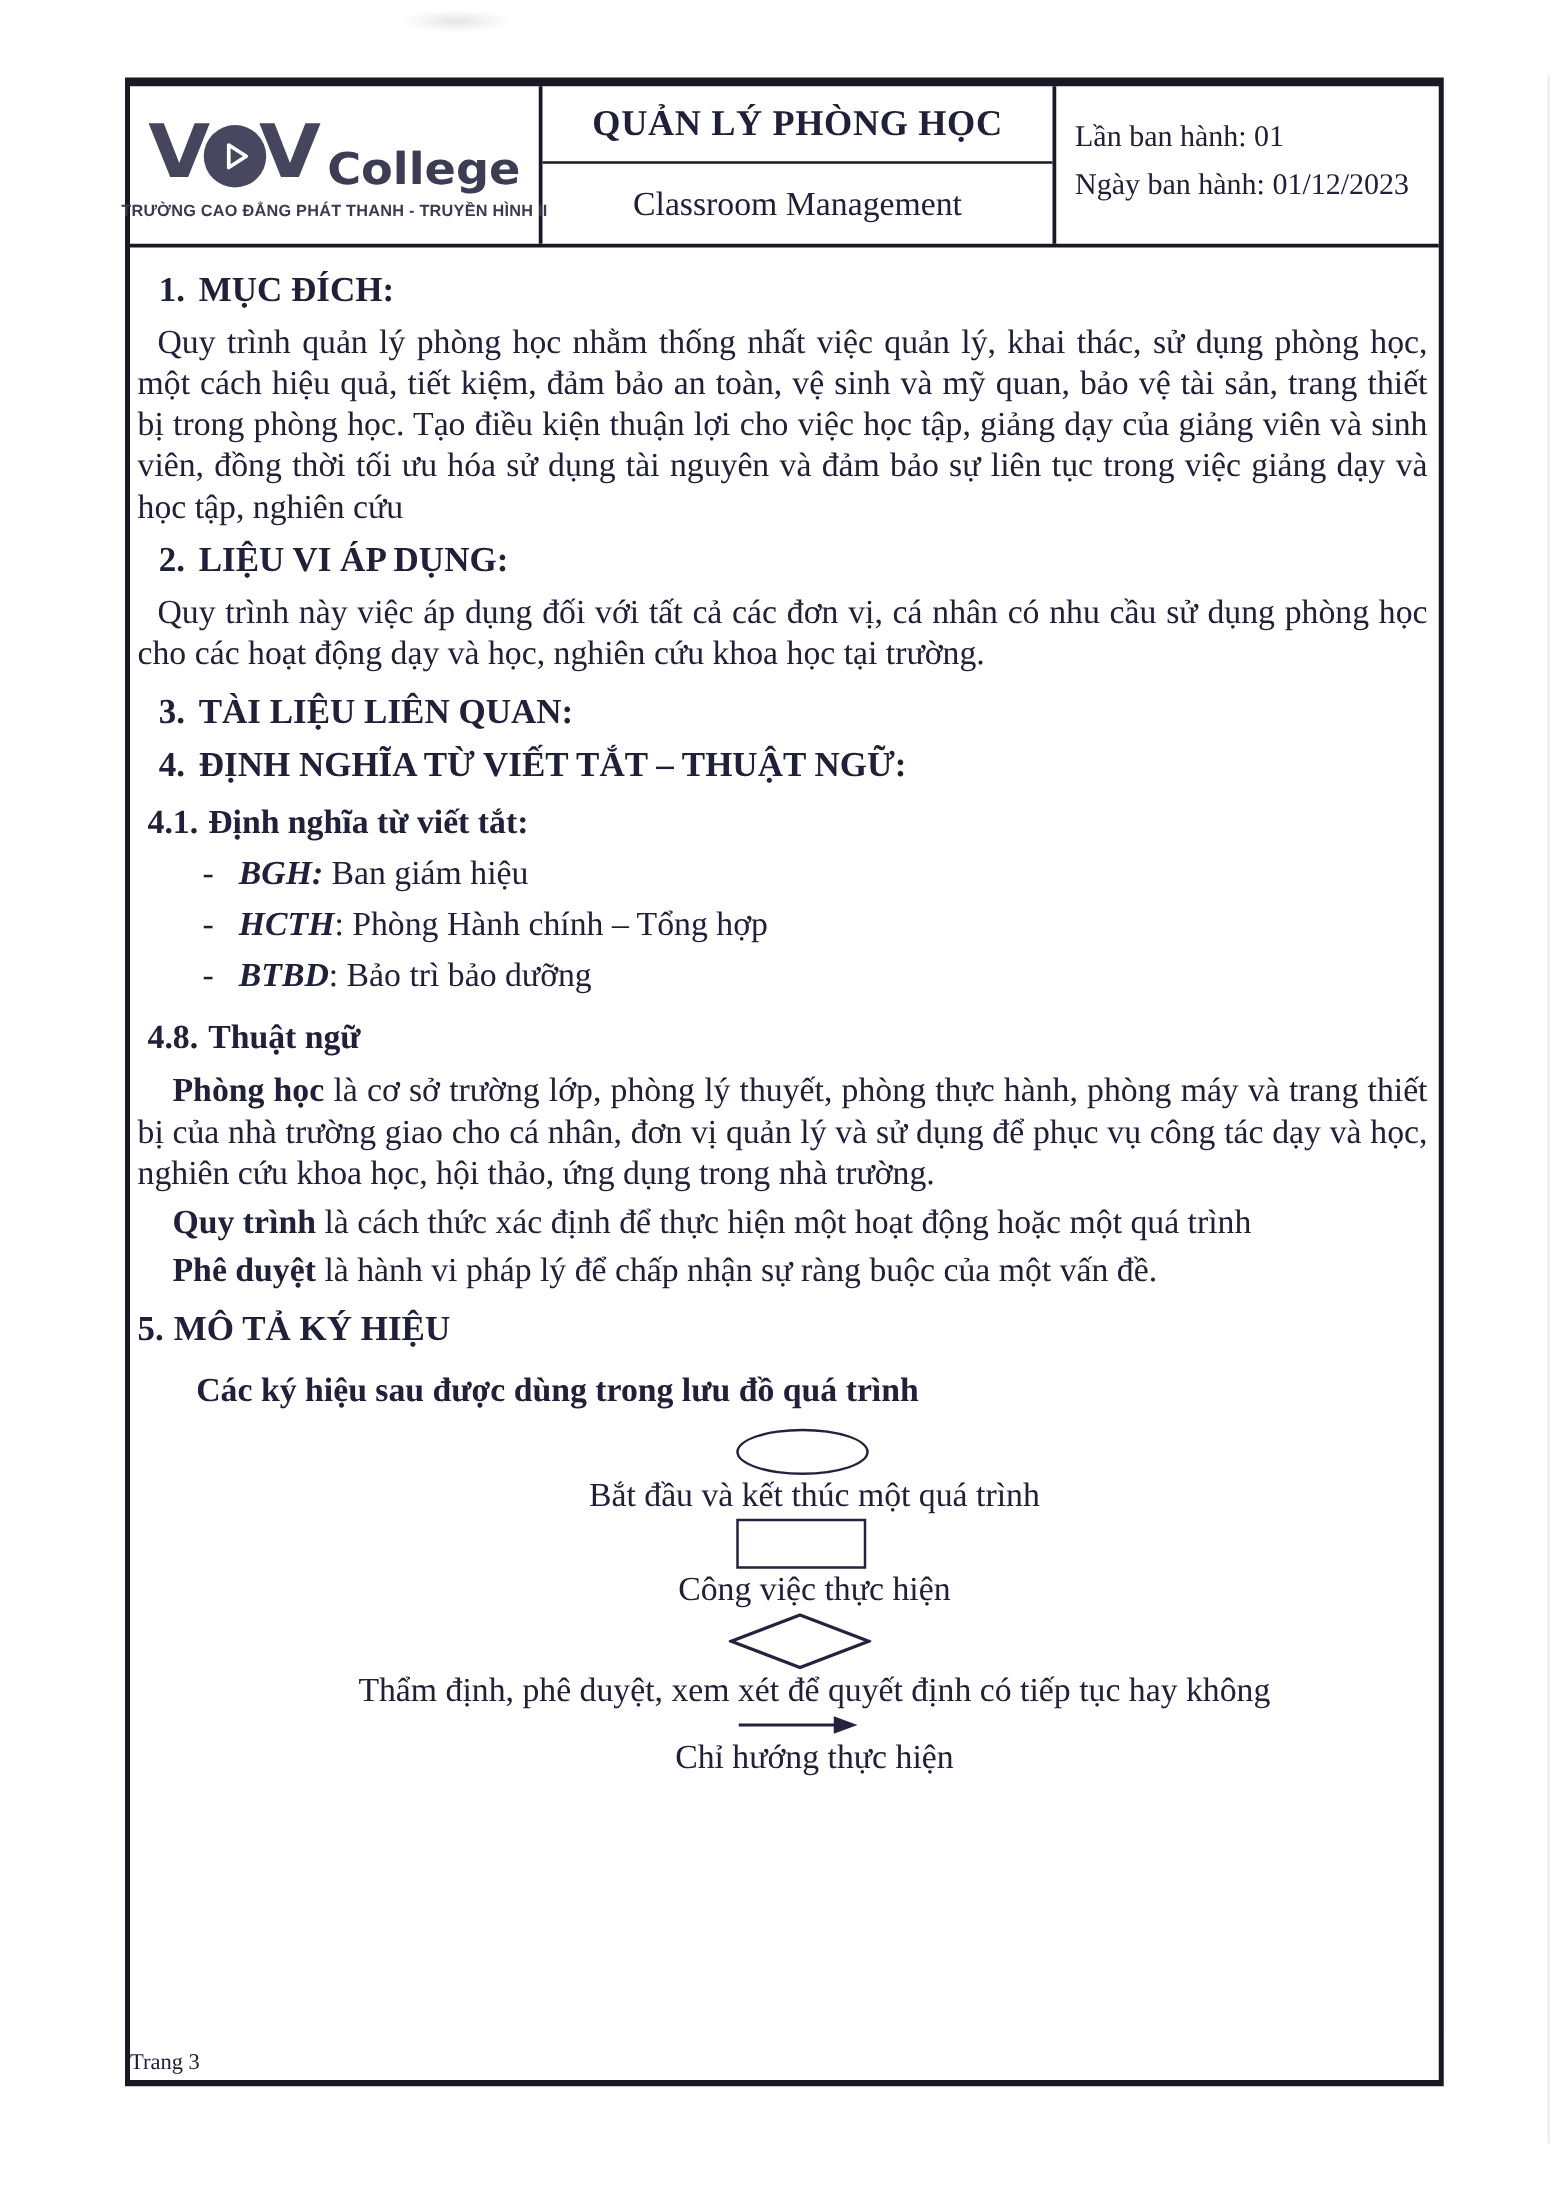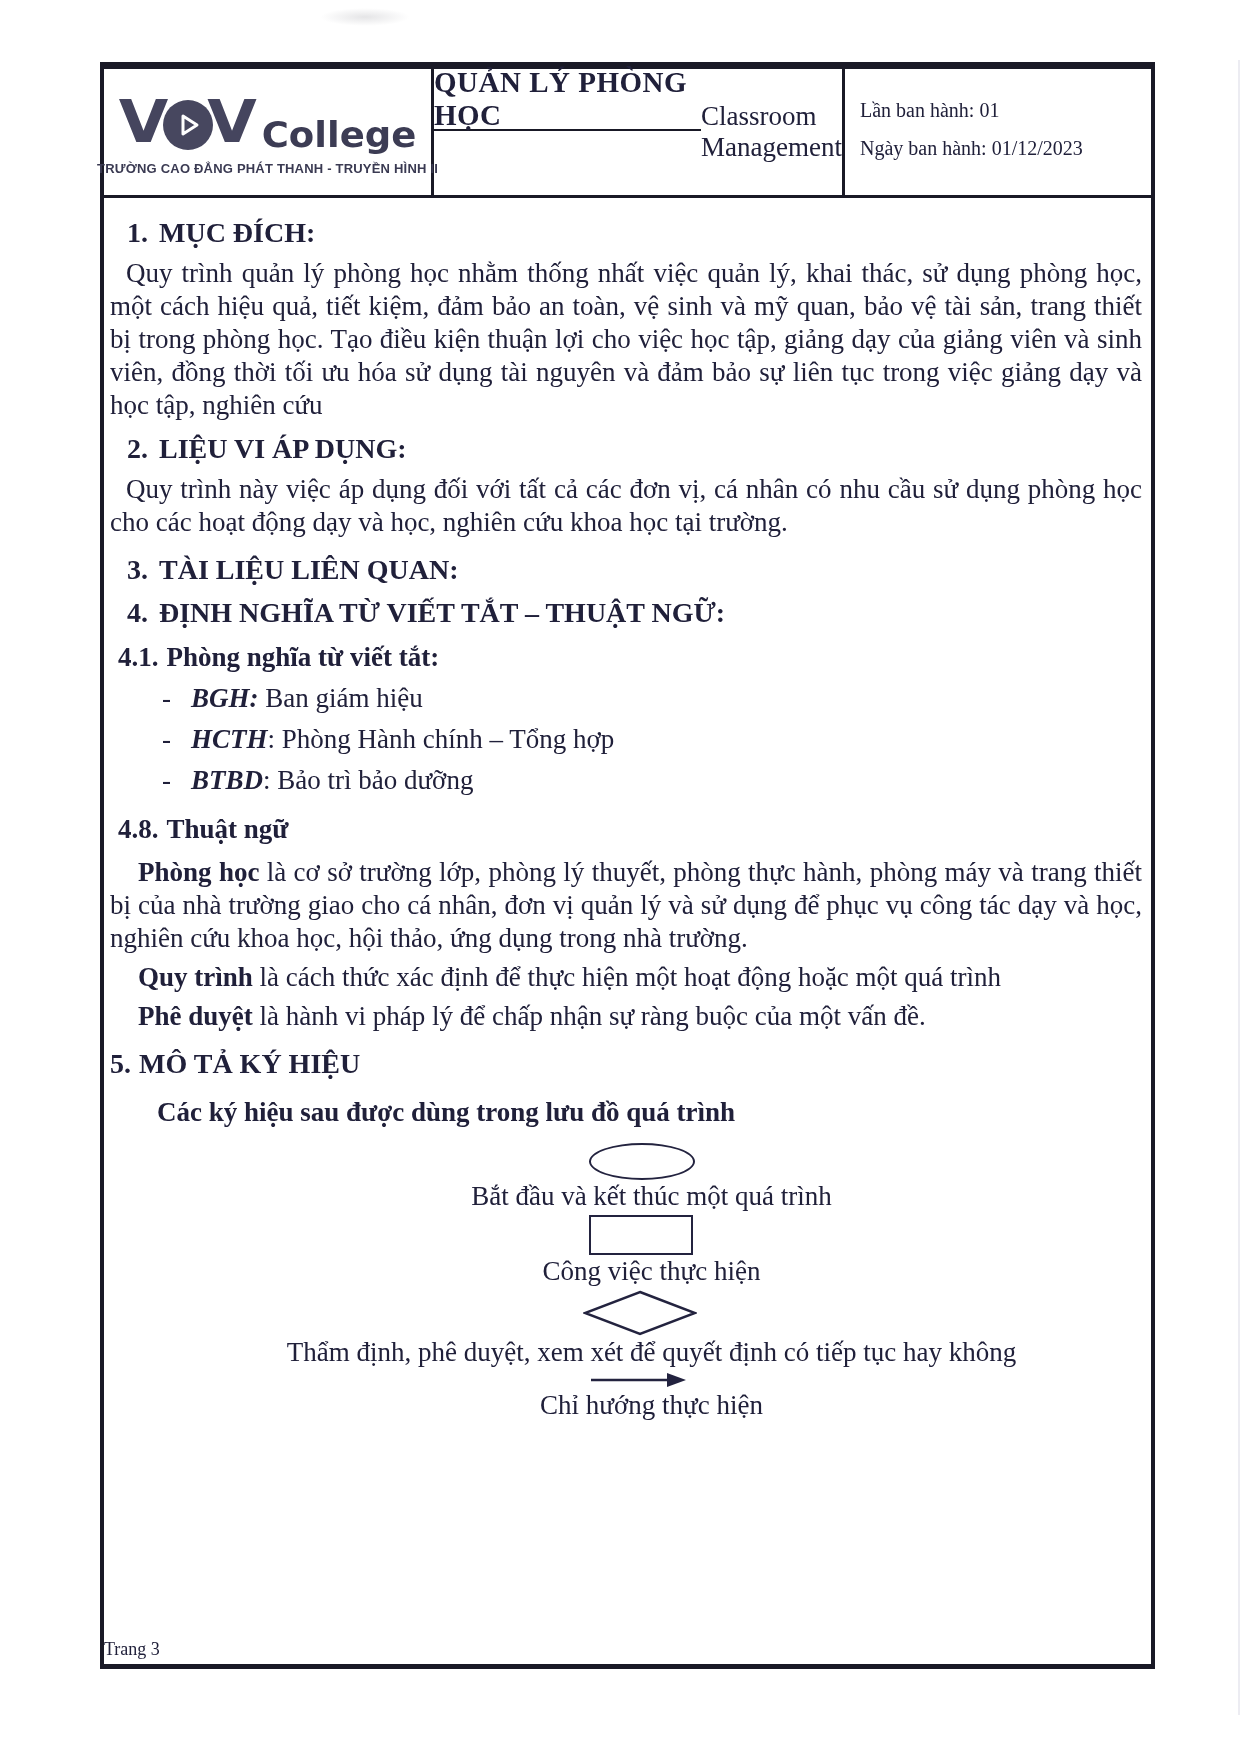--- a/index.html
+++ b/index.html
@@ -24,25 +24,25 @@
     align-items:center;justify-content:center;padding-top:2px;}
   .logo-mark{display:flex;align-items:center;line-height:1;}
   .v-glyph{font-family:"DejaVu Sans",sans-serif;font-weight:bold;font-size:64px;
     color:#45455e;letter-spacing:-5px;transform:scaleY(.92);}
   .o-circle{width:50px;height:50px;border-radius:50%;background:#47475f;
     display:flex;align-items:center;justify-content:center;margin:6px -6px 0 0;z-index:1;}
   .college{font-family:"DejaVu Sans",sans-serif;font-weight:bold;font-size:37px;
     color:#3c3c54;margin-left:10px;transform:scaleY(.95);align-self:flex-end;}
   .school-name{font-family:"Liberation Sans",sans-serif;font-weight:bold;font-size:13px;
     color:#3a3a52;margin-top:7px;white-space:nowrap;letter-spacing:.2px;}
-  .title-cell{flex:1;border-right:3px solid #191926;display:flex;flex-direction:row;}
+  .title-cell{flex:1;border-right:3px solid #191926;display:flex;flex-direction:column;text-align:right;}
   .title-top{height:60px;border-bottom:2px solid #191926;display:flex;align-items:center;
     justify-content:center;font-weight:bold;font-size:29px;letter-spacing:.5px;}
   .title-bottom{flex:1;display:flex;align-items:center;justify-content:center;font-size:27px;}
-  .meta-cell{width:306px;padding:22px 0 0 15px;font-size:20px;line-height:38px;}
+  .meta-cell{width:306px;padding:22px 0 0 15px;font-size:24px;line-height:38px;}
 
   
   .doc-body{padding:10px 9px 0 6px;font-size:27px;line-height:33px;text-align:justify;}
   .h-sec{font-weight:bold;font-size:28px;text-align:left;padding-left:17px;margin:10px 0 8px;}
   .h-sec .num{display:inline-block;min-width:32px;}
   .h-sub{font-weight:bold;font-size:27px;text-align:left;padding-left:8px;margin:12px 0 8px;}
   .h-sub .num{margin-right:8px;}
   .para{margin:0 0 4px;text-indent:16px;}
   .def-item{text-align:left;padding-left:52px;margin:8px 0;}
   .def-item .dash{display:inline-block;margin-right:20px;}
@@ -109,21 +109,21 @@
 
     <div class="h-sec" style="margin-top:14px;">
       <span class="num">3.</span><span>TÀI LIỆU LIÊN QUAN:</span>
     </div>
 
     <div class="h-sec">
       <span class="num">4.</span><span>ĐỊNH NGHĨA TỪ VIẾT TẮT – THUẬT NGỮ:</span>
     </div>
 
     <div class="h-sub">
-      <span class="num">4.1.</span><span>Phòng nghĩa từ viết tắt:</span>
+      <span class="num">4.1.</span><span>Định nghĩa từ viết tắt:</span>
     </div>
 
     <div class="def-item">
       <span class="dash">-</span><span class="abbr">BGH:</span><span> Ban giám hiệu</span>
     </div>
     <div class="def-item">
       <span class="dash">-</span><span class="abbr">HCTH</span><span>: Phòng Hành chính – Tổng hợp</span>
     </div>
     <div class="def-item">
       <span class="dash">-</span><span class="abbr">BTBD</span><span>: Bảo trì bảo dưỡng</span>

